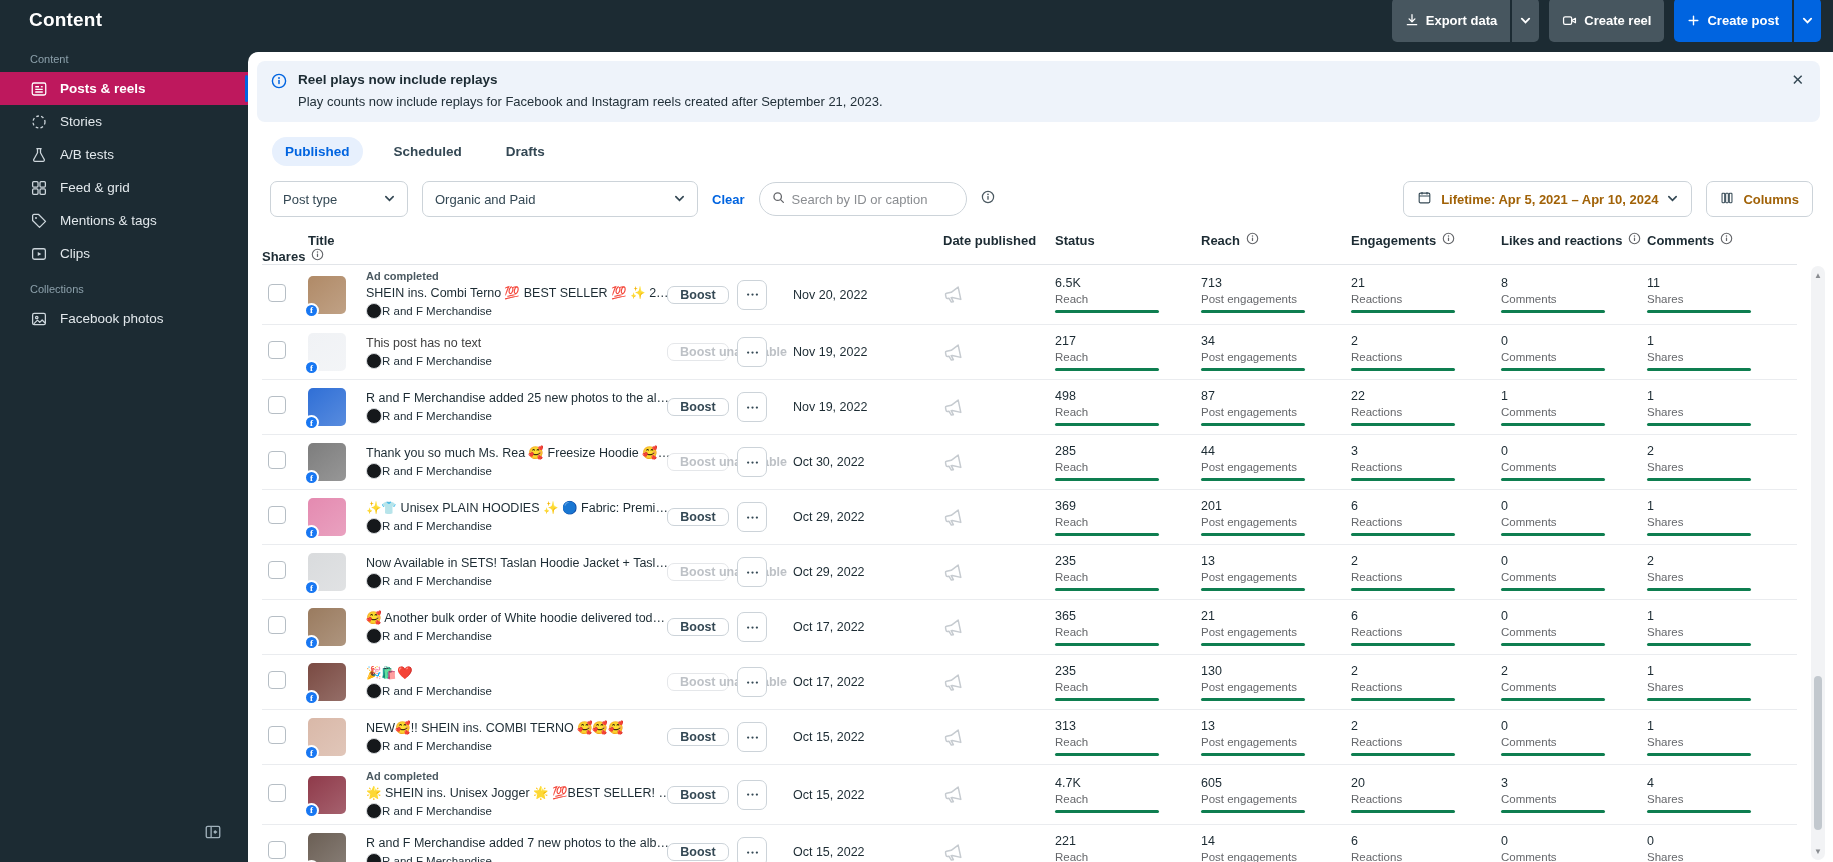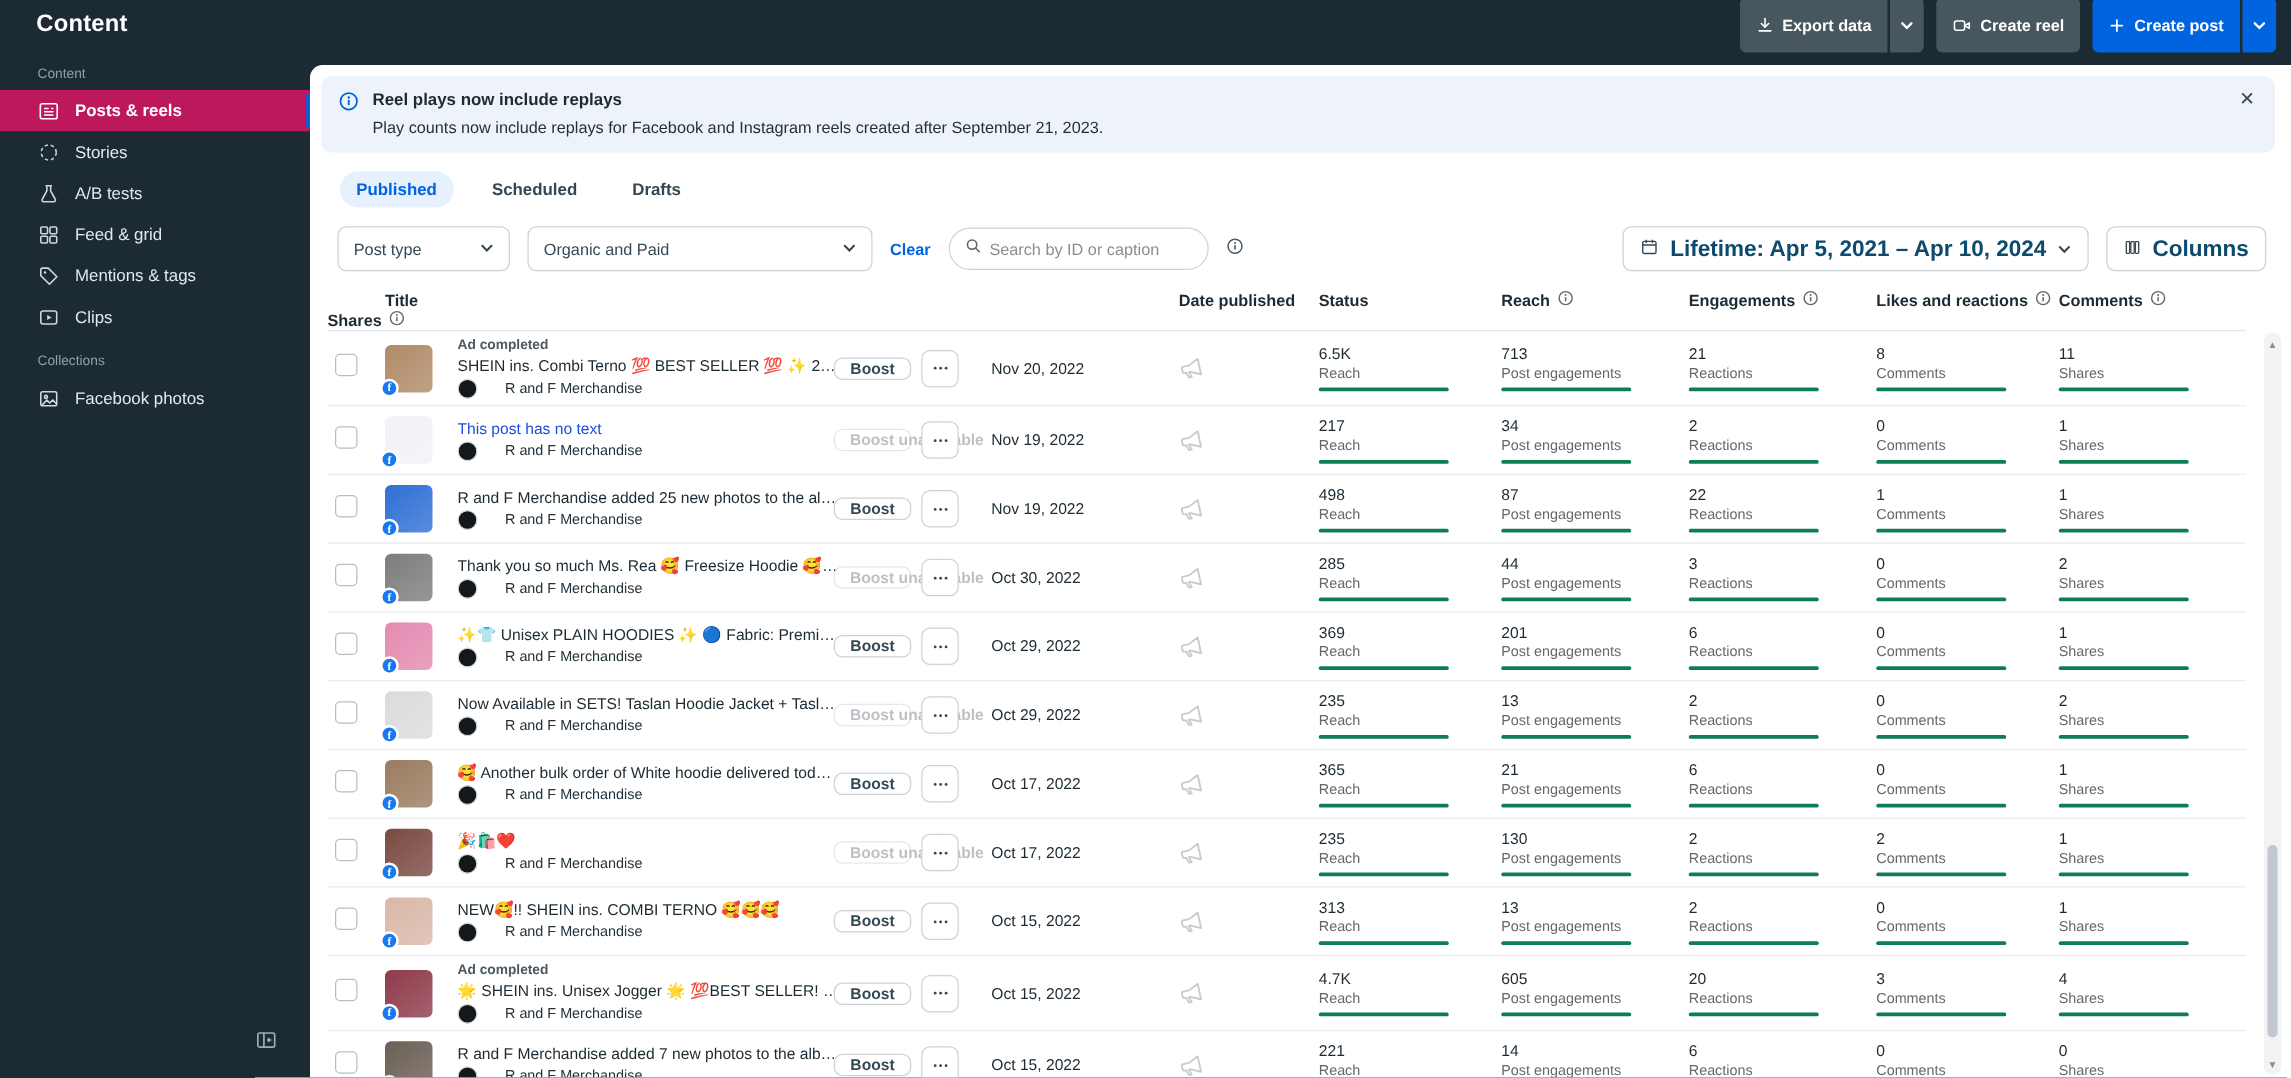--- a/index.html
+++ b/index.html
@@ -48,42 +48,42 @@
   .select .sel-caret { color:#344854; }
   .sel-posttype { width:138px; }
   .sel-audience { width:276px; }
   .clear-link { color:var(--accent,#0064e0); font-size:13px; font-weight:600; background:none; border:none; cursor:pointer; }
   .search-box { width:208px; height:34px; border:1px solid #ccd3d9; border-radius:17px; display:flex; align-items:center; padding:0 12px; gap:7px; background:#fff; }
   .search-box svg { color:#65676b; flex:0 0 13px; }
   .search-box input { border:none; outline:none; font-family:"Liberation Sans",sans-serif; font-size:13px; width:100%; color:#1c2b33; background:transparent; }
   .search-box input::placeholder { color:#8a8d91; }
   .search-info { color:#4b5961; }
   .spacer { flex:1; }
-  .outline-btn { height:36px; border:1px solid #ccd3d9; border-radius:7px; background:#fff; display:flex; align-items:center; gap:9px; padding:0 13px; font-family:"Liberation Sans",sans-serif; font-size:18px; font-weight:600; color:#0c4a6e; cursor:pointer; }
+  .outline-btn { height:36px; border:1px solid #ccd3d9; border-radius:7px; background:#fff; display:flex; align-items:center; gap:9px; padding:0 13px; font-family:"Liberation Sans",sans-serif; font-size:13px; font-weight:600; color:#a16207; cursor:pointer; }
   .outline-btn svg { color:#344854; }
 
   
   .table { margin:2px 36px 0 14px; }
   .tgrid { display:grid; grid-template-columns:46px 54px minmax(0,1fr) 122px 150px 112px 146px 150px 150px 146px 150px; align-items:center; }
   .thead { font-size:13px; font-weight:700; color:#1c2b33; border-bottom:1px solid #e2e5e9; height:33px; }
   .hc { display:flex; align-items:center; gap:6px; }
   .h-title { grid-column:2 / 5; }
   .hc .i-sm { color:#65676b; cursor:pointer; }
 
   .trow { height:55px; border-bottom:1px solid #eaecef; }
   .trow.has-badge { height:60px; }
   .cb-cell { padding-left:6px; }
   .cb { width:18px; height:18px; border:1.5px solid #b6bec5; border-radius:4px; display:inline-block; cursor:pointer; background:#fff; }
   .thumb { width:38px; height:38px; border-radius:5px; background:#e4e6eb; position:relative; }
   .fb-badge { position:absolute; left:-4px; bottom:-4px; width:15px; height:15px; border-radius:50%; background:var(--fb-blue,#1877f2); border:2px solid #fff; color:#fff; font-size:9px; font-weight:700; display:flex; align-items:center; justify-content:center; font-family:"Liberation Serif",serif; }
   .title-cell { padding-left:4px; min-width:0; display:flex; flex-direction:column; gap:3px; }
   .ad-badge { font-size:11px; font-weight:700; color:#4b5961; }
   .post-title { font-size:12.5px; color:#1c2b33; white-space:nowrap; overflow:hidden; text-overflow:ellipsis; cursor:pointer; }
-  .post-title.muted { color:#1d4ed8; }
-  .author-line { display:flex; align-items:center; gap:22px; }
+  .post-title.muted { color:#404040; }
+  .author-line { display:flex; align-items:center; gap:0; }
   .avatar { width:16px; height:16px; border-radius:50%; background:#15181b; border:1px solid #d7dadd; flex:0 0 16px; }
   .author-name { font-size:11.5px; color:#23313a; }
   .actions-cell { display:flex; align-items:center; gap:8px; justify-content:flex-end; padding-right:26px; }
   .boost-btn { height:18px; min-width:62px; padding:0 12px; border:1px solid #ccd3d9; border-radius:7px; background:#fff; font-family:"Liberation Sans",sans-serif; font-size:12.5px; font-weight:700; color:#344854; cursor:pointer; white-space:nowrap; }
   .boost-btn.disabled { color:#bdc1c6; border-color:#e5e7ea; cursor:default; }
   .more-btn { width:30px; height:30px; flex:0 0 30px; border:1px solid #ccd3d9; border-radius:7px; background:#fff; color:#344854; cursor:pointer; display:flex; align-items:center; justify-content:center; }
   .date-cell { font-size:12.5px; color:#1c2b33; }
   .status-cell { color:#c6cbd0; }
   .status-ic svg { width:21px; height:21px; transform:rotate(-12deg); display:block; }
   .metric { padding-right:18px; }

